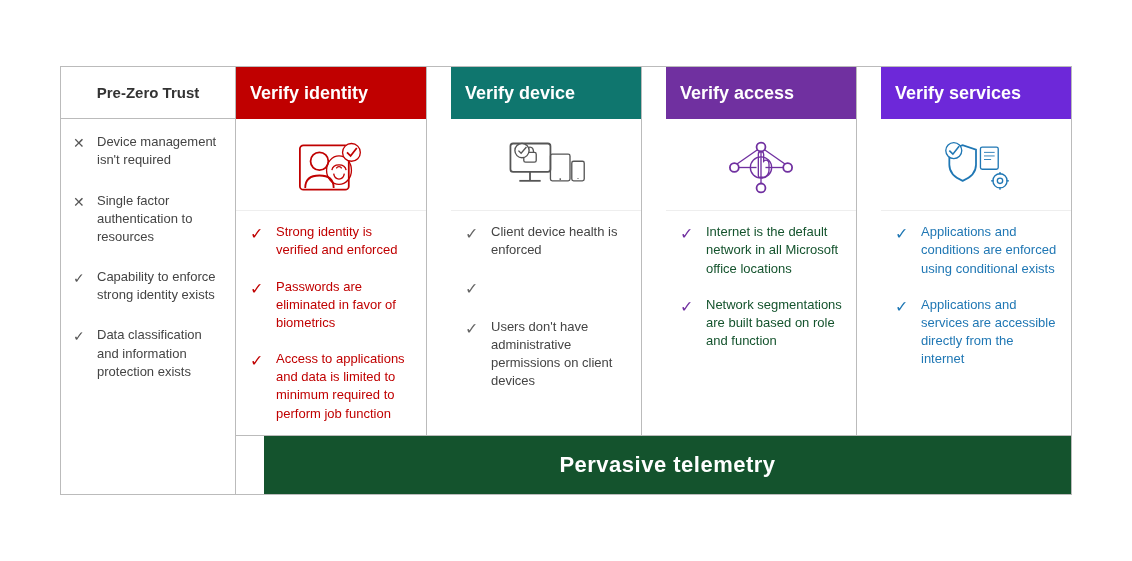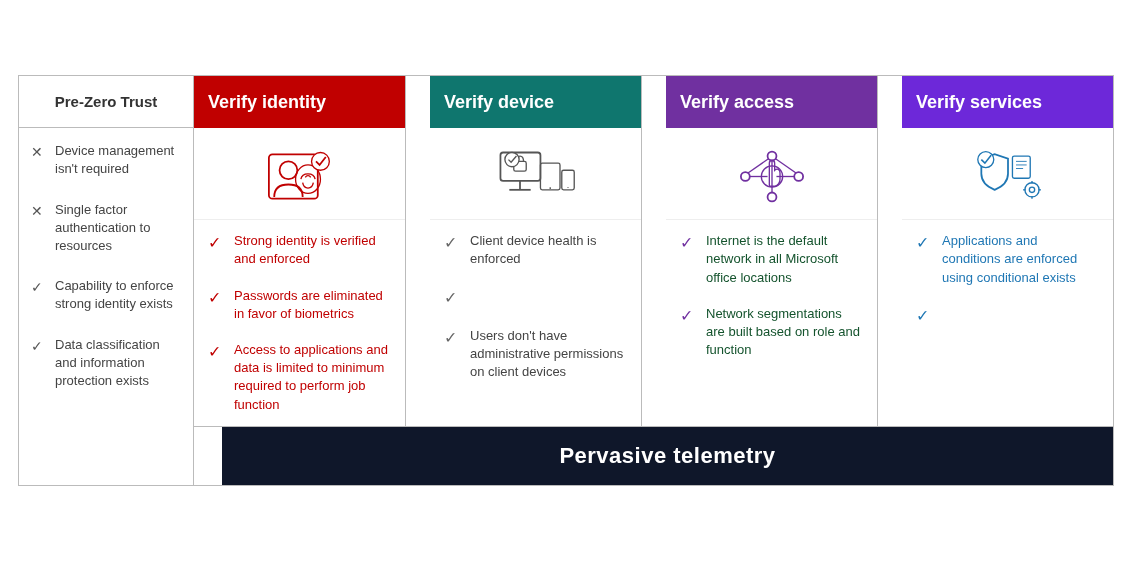--- a/index.html
+++ b/index.html
@@ -7,21 +7,21 @@
       font-family: 'Segoe UI', Arial, sans-serif;
       background: #fff;
       display: flex;
       justify-content: center;
       align-items: center;
       min-height: 100vh;
       padding: 10px;
     }
 
     .main-container {
-      width: 1096px;
+      width: 1012px;
       border: 1.5px solid #bbb;
       display: flex;
       flex-direction: column;
       justify-content: center;
     }
 
     .content-row {
       display: flex;
       flex: 1;
     }
@@ -155,21 +155,21 @@
     .col-item.device-item .text   { color: #444; }
 
     .col-item.access-item .check  { color: #7030a0; }
     .col-item.access-item .text   { color: #14532d; font-weight: 500; }
 
     .col-item.services-item .check { color: #1f77b4; }
     .col-item.services-item .text  { color: #1f77b4; font-weight: 500; }
 
     
     .telemetry-footer {
-      background: #0f172a;
+      background: #14532d;
       color: #fff;
       text-align: center;
       padding: 16px;
       font-size: 22px;
       font-weight: 600;
       letter-spacing: 0.5px;
       margin-left: 28px;
     }
 
     
@@ -333,20 +333,21 @@
       <polyline points="15,16 19,20 26,11" fill="none" stroke="#1f77b4" stroke-width="1.8"></polyline>
     </svg>
             </div>
             <div class="col-items">
               <div class="col-item services-item">
                 <span class="check">✓</span>
                 <span class="text">Applications and conditions are enforced using conditional exists</span>
               </div>
               <div class="col-item services-item">
                 <span class="check">✓</span>
+                <span class="text">Applications and services are accessible directly from the internet</span>
               </div>
             </div>
           </div>
         </div>
       <div class="telemetry-footer">Pervasive telemetry</div>
     </div>
 
   </div>
 </div>
 

